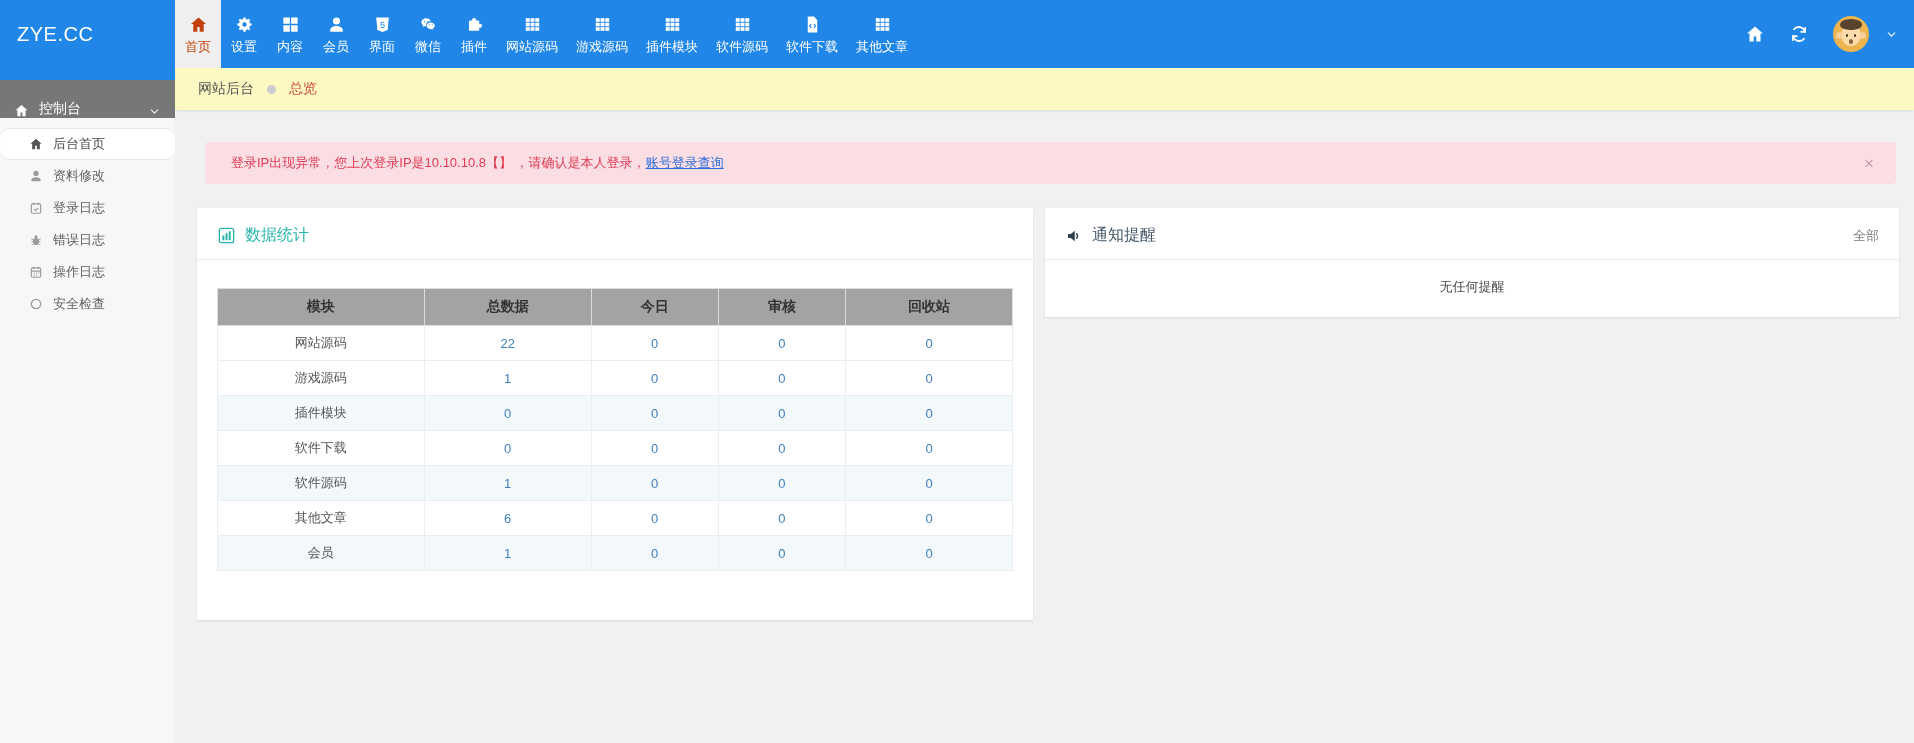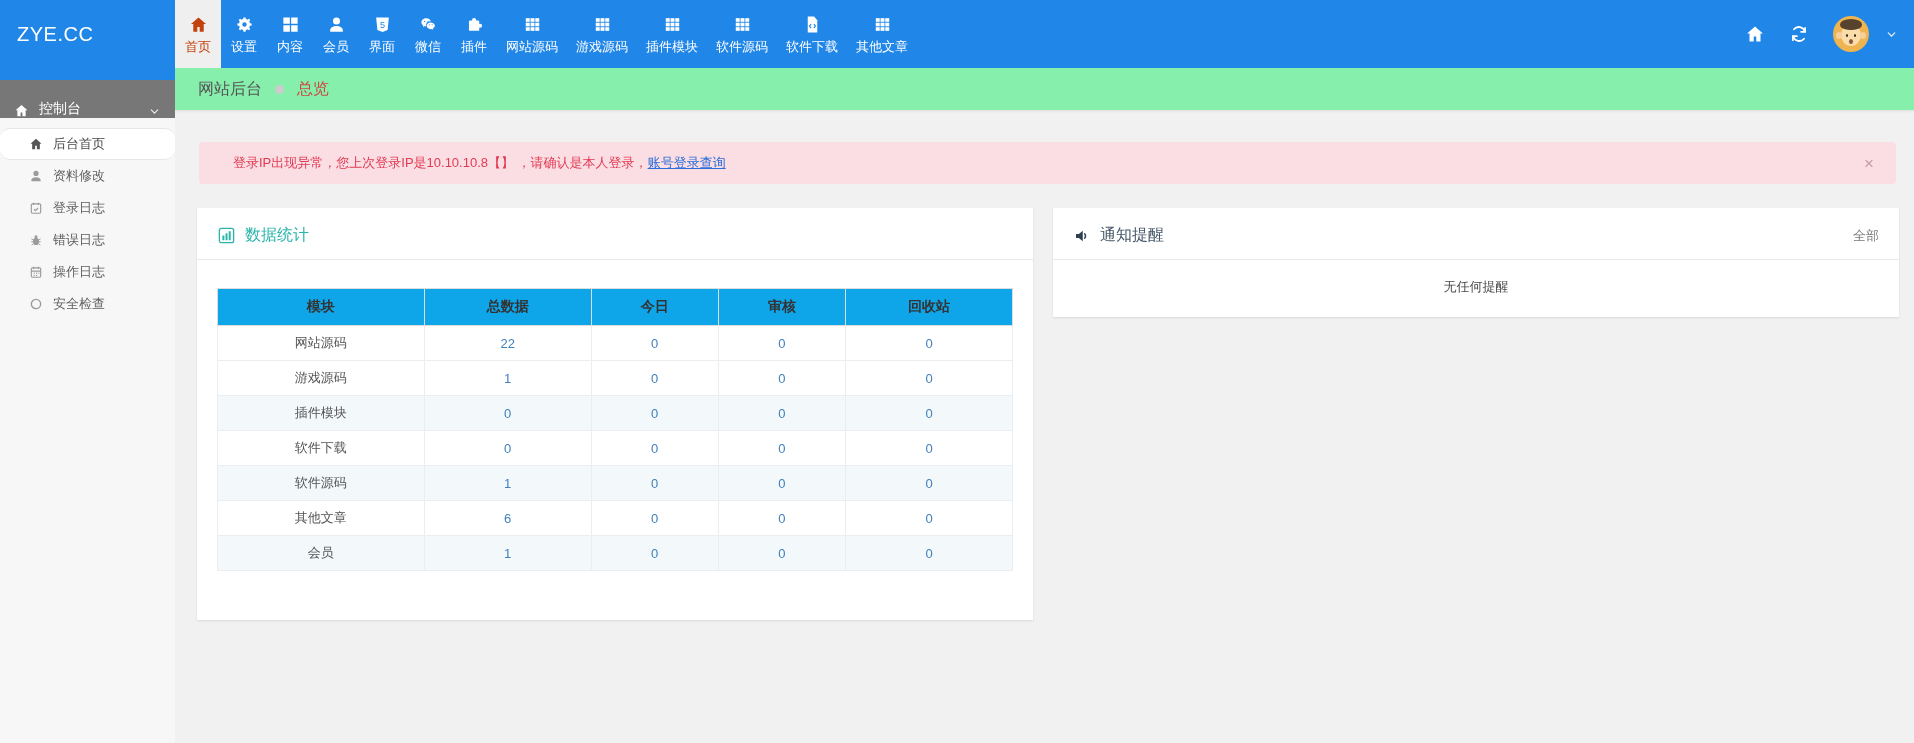--- a/index.html
+++ b/index.html
@@ -49,50 +49,50 @@
             overflow:hidden; cursor:pointer; flex:0 0 auto; }
   .av-face { position:absolute; top:8px; left:8px; width:20px; height:22px; border-radius:50%; background:#fbdcab; }
   .av-hair { position:absolute; top:3px; left:7px; width:22px; height:11px; border-radius:50% 50% 45% 45%; background:#57422e; }
   .av-ear { position:absolute; top:16px; width:6px; height:7px; border-radius:50%; background:#f6cf9a; }
   .av-ear.l { left:3px; } .av-ear.r { right:3px; }
   .av-eye { position:absolute; top:18px; width:2px; height:3px; border-radius:50%; background:#3a2a1a; }
   .av-eye.l { left:13px; } .av-eye.r { left:21px; }
   .av-mouth { position:absolute; top:23px; left:16px; width:4px; height:5px; border-radius:50%; background:#8a5a3a; }
 
   
-  .breadcrumb { position:absolute; left:175px; top:68px; right:0; height:42px; background:#86efac;
-                display:flex; align-items:center; padding-left:23px; font-size:16px; color:#555;
+  .breadcrumb { position:absolute; left:175px; top:68px; right:0; height:42px; background:#fef9c3;
+                display:flex; align-items:center; padding-left:23px; font-size:14px; color:#555;
                 box-shadow:0 1px 3px rgba(0,0,0,.08); z-index:4; }
   .crumb-dot { width:9px; height:9px; border-radius:50%; background:#ccc; margin:0 13px; }
   .crumb-current { color:var(--breadcrumb-current,#ca4a42); }
 
   
   .content { position:absolute; left:175px; top:110px; right:0; bottom:0; background:#f1f1f1; }
 
-  .alert { margin:32px 18px 0 24px; height:42px; background:var(--alert-bg,#fbdee3); border-radius:4px;
-           display:flex; align-items:center; padding:0 34px; font-size:13px;
+  .alert { margin:32px 18px 0 30px; height:42px; background:var(--alert-bg,#fbdee3); border-radius:4px;
+           display:flex; align-items:center; padding:0 26px; font-size:13px;
            color:var(--alert-text,#e13a52); position:relative; }
   .alert a { color:var(--alert-link,#2b6cd9); text-decoration:underline; cursor:pointer; }
   .alert .close { position:absolute; right:22px; top:50%; transform:translateY(-50%);
                   color:#c79ca7; font-size:17px; line-height:1; cursor:pointer; }
 
-  .panels { display:flex; margin:24px 15px 0 22px; gap:20px; align-items:flex-start; }
+  .panels { display:flex; margin:24px 15px 0 22px; gap:12px; align-items:flex-start; }
   .panel { background:#fff; box-shadow:0 1px 2px rgba(0,0,0,.10); }
   .panel-stats { width:836px; height:412px; }
   .panel-notice { flex:1; height:109px; }
   .panel-head { display:flex; align-items:center; padding:17px 20px 13px; border-bottom:1px solid #eaeaea; }
   .chart-icon { width:19px; height:19px; color:var(--stats-teal,#2ab5ab); }
   .stats-title { color:var(--stats-teal,#2ab5ab); font-size:16px; margin-left:9px; }
   .speaker-icon { width:18px; height:18px; color:#2e3f50; }
   .notice-title { color:#46586a; font-size:16px; margin-left:9px; }
   .all-link { margin-left:auto; font-size:13px; color:#7c7c7c; cursor:pointer; }
   .notice-empty { height:54px; display:flex; align-items:center; justify-content:center; font-size:13px; color:#4a4a4a; }
 
   .stats-table { margin:28px 20px 0; width:calc(100% - 40px); border-collapse:collapse; table-layout:fixed; }
-  .stats-table th { height:37px; font-size:14px; font-weight:bold; color:#333; border:1px solid #ddd; background:#0ea5e9; }
+  .stats-table th { height:37px; font-size:14px; font-weight:bold; color:#333; border:1px solid #ddd; background:#a3a3a3; }
   .stats-table td { height:35px; font-size:13px; color:#555; text-align:center; border:1px solid #eaeef1; }
   .stats-table tr.stripe { background:#f3f8fb; }
   .stats-table td a { color:var(--table-link,#4180be); text-decoration:none; cursor:pointer; }
 </style>
 </head>
 <body>
 
 <div class="sidebar">
   <div class="logo">ZYE.CC</div>
 

